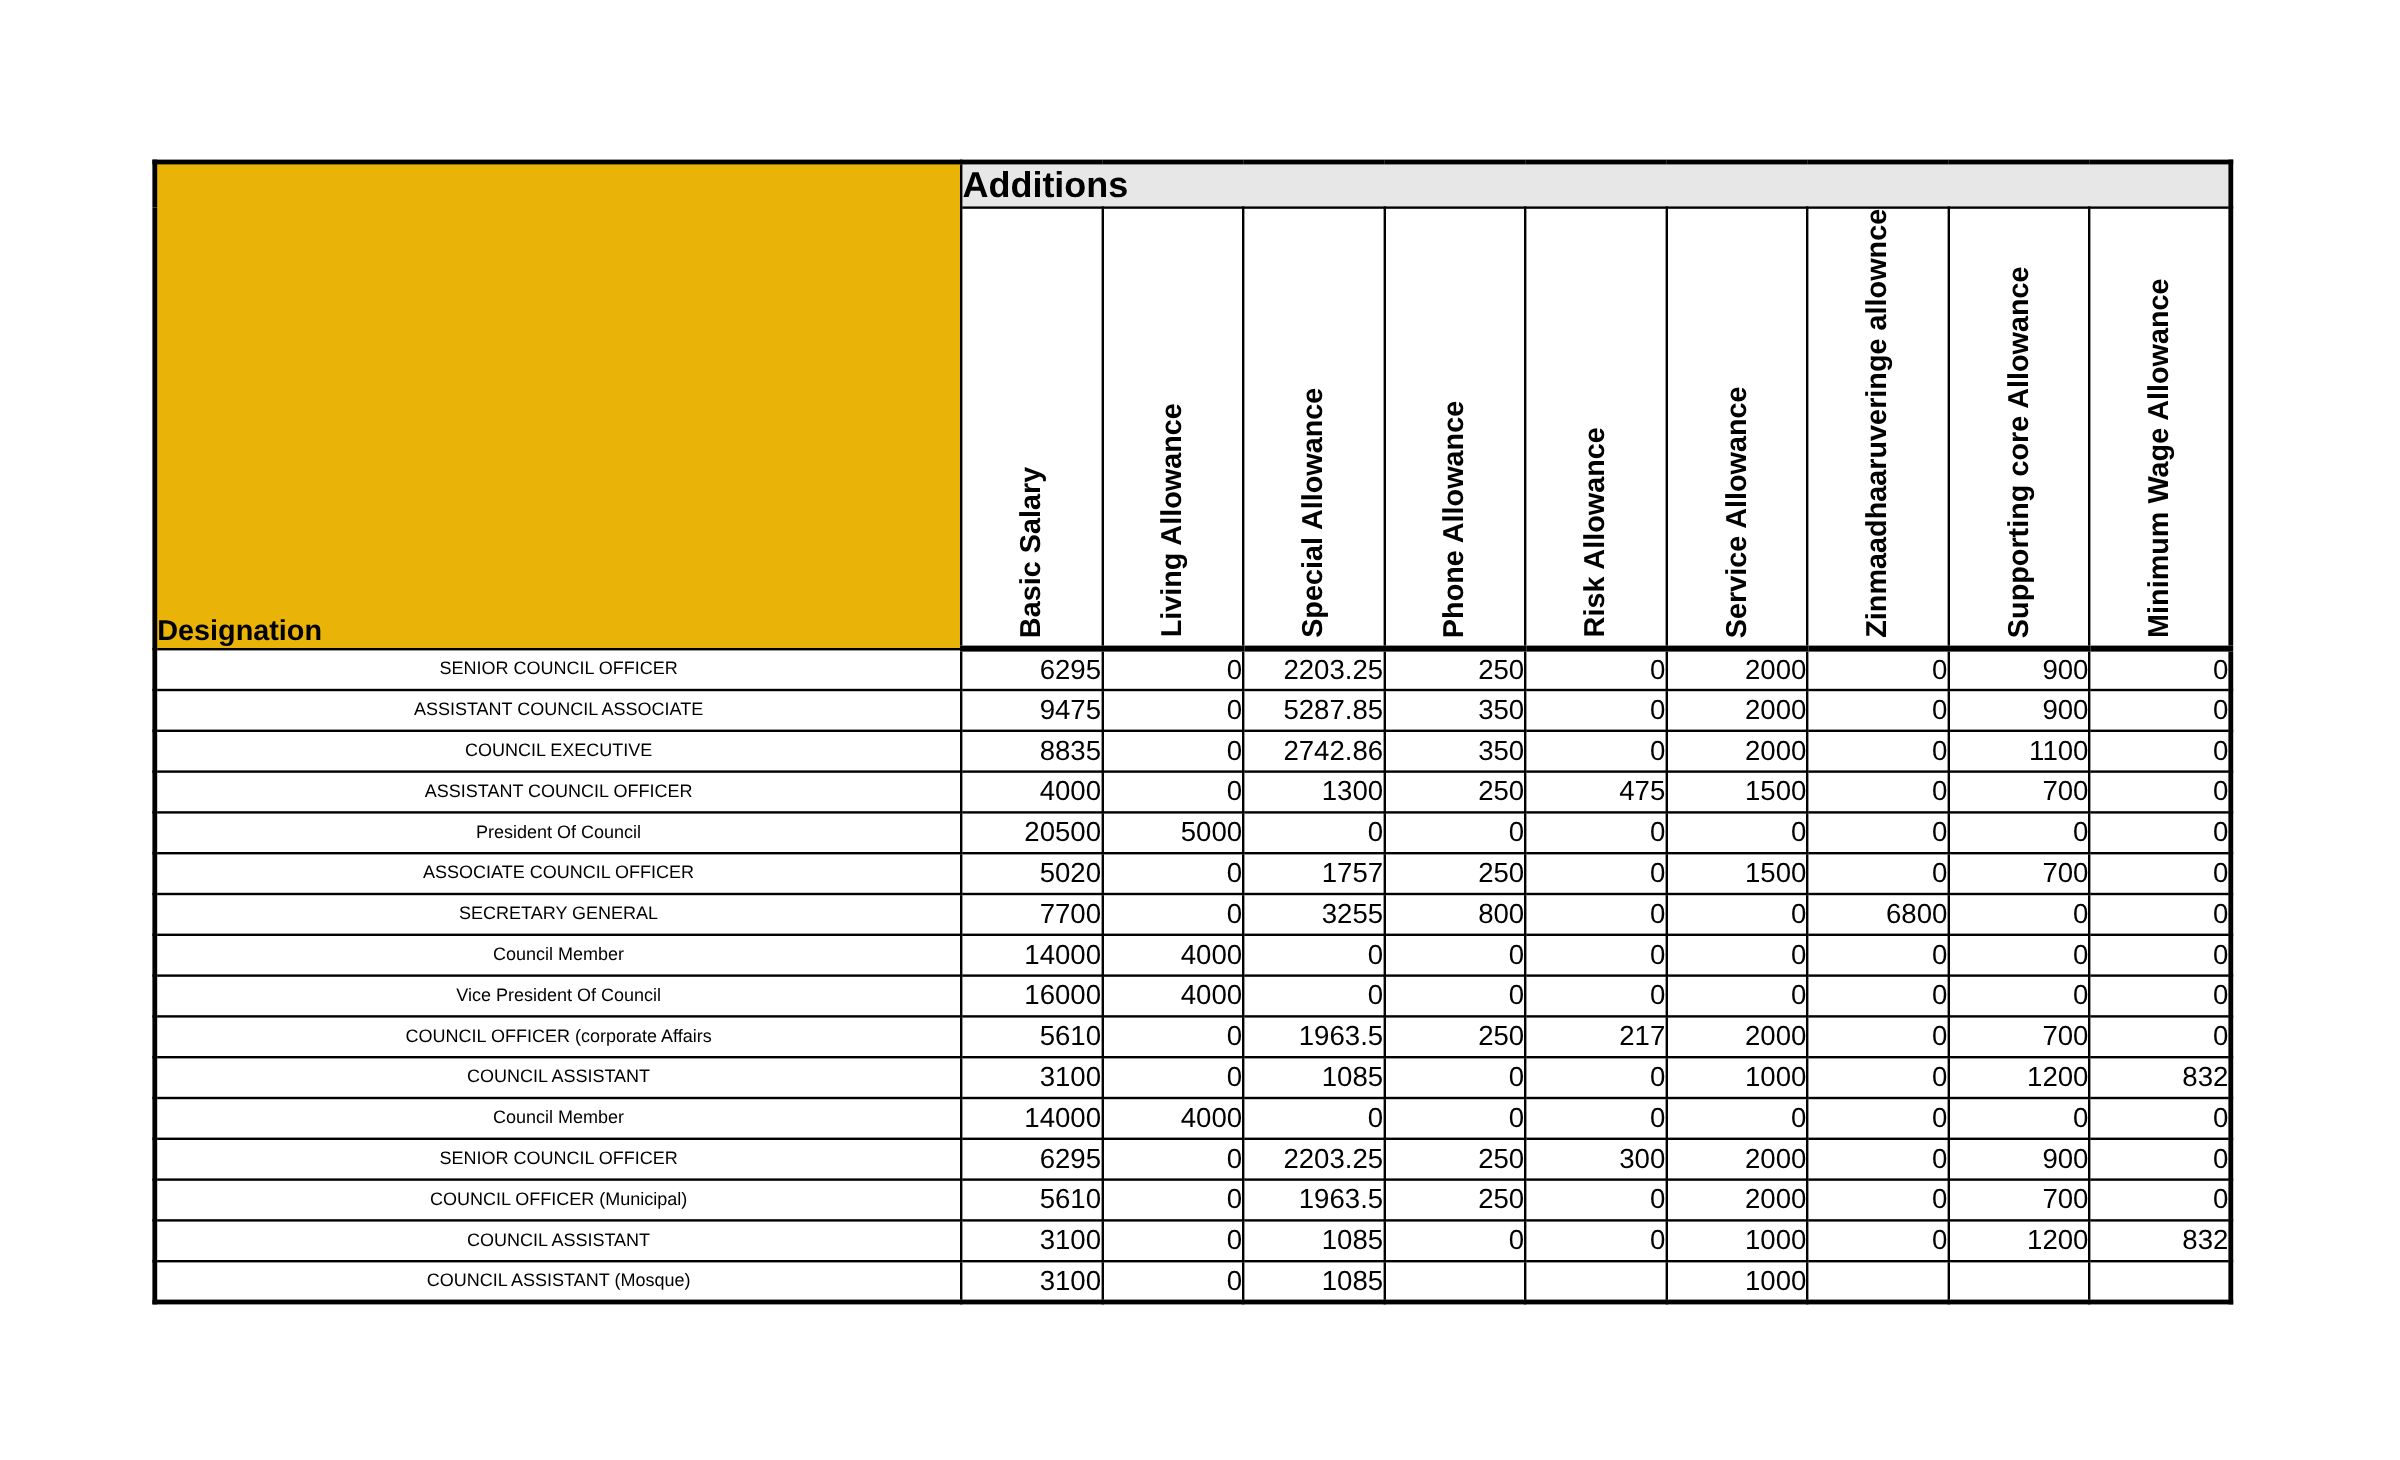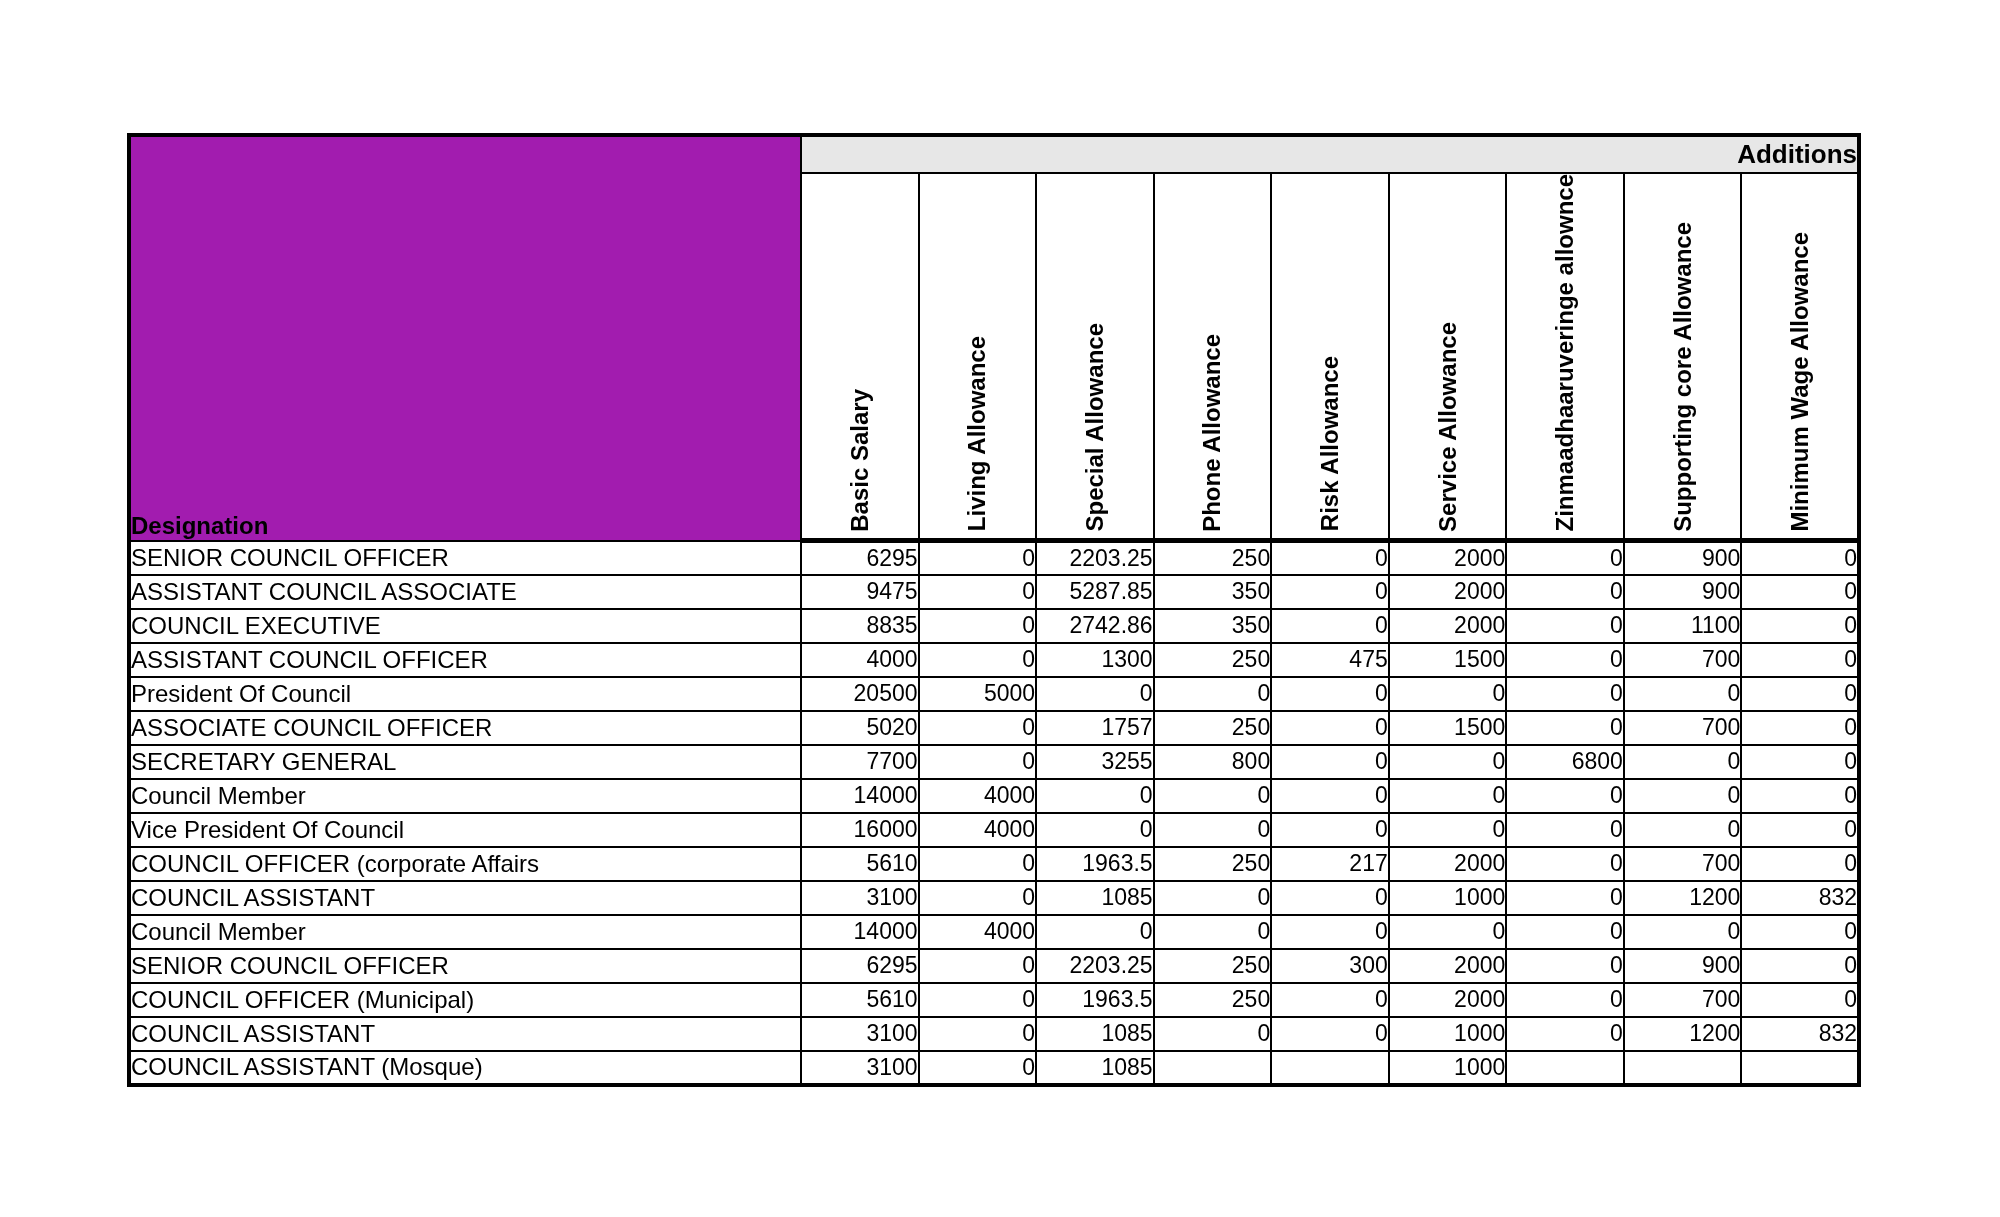--- a/index.html
+++ b/index.html
@@ -32,27 +32,27 @@
   }
   
   th.designation-head {
     vertical-align: bottom;
     text-align: left;
     font-weight: bold;
     font-size: 24px;
     padding: 0 0 3px 5px;
     border-bottom: 5px solid #000000;
     border-right: 3px solid #000000;
-    background: #a21caf;
+    background: #eab308;
   }
   
   th.additions-head {
     font-weight: bold;
-    font-size: 26px;
-    text-align: right;
+    font-size: 30px;
+    text-align: left;
     vertical-align: middle;
     background: #e7e7e7;
     border-bottom: 2px solid #000000;
   }
   tr.band-row { height: 38px; }
   tr.rot-row  { height: 352px; }
   tr.rot-row th {
     vertical-align: bottom;
     text-align: center;
     border-bottom: 5px solid #000000;
@@ -62,22 +62,22 @@
     writing-mode: vertical-rl;
     transform: rotate(180deg);
     font-weight: bold;
     font-size: 24px;
     white-space: nowrap;
     line-height: 1;
     margin: 0 auto 7px auto;
   }
   tbody tr { height: 34px; }
   td.cell-designation {
-    font-size: 24px;
-    text-align: left;
+    font-size: 15px;
+    text-align: center;
     vertical-align: middle;
     padding-left: 4px;
     border-right: 3px solid #000000;
     white-space: nowrap;
   }
   td.cell-num {
     font-size: 23px;
     text-align: right;
     vertical-align: middle;
     padding-right: 6px;

